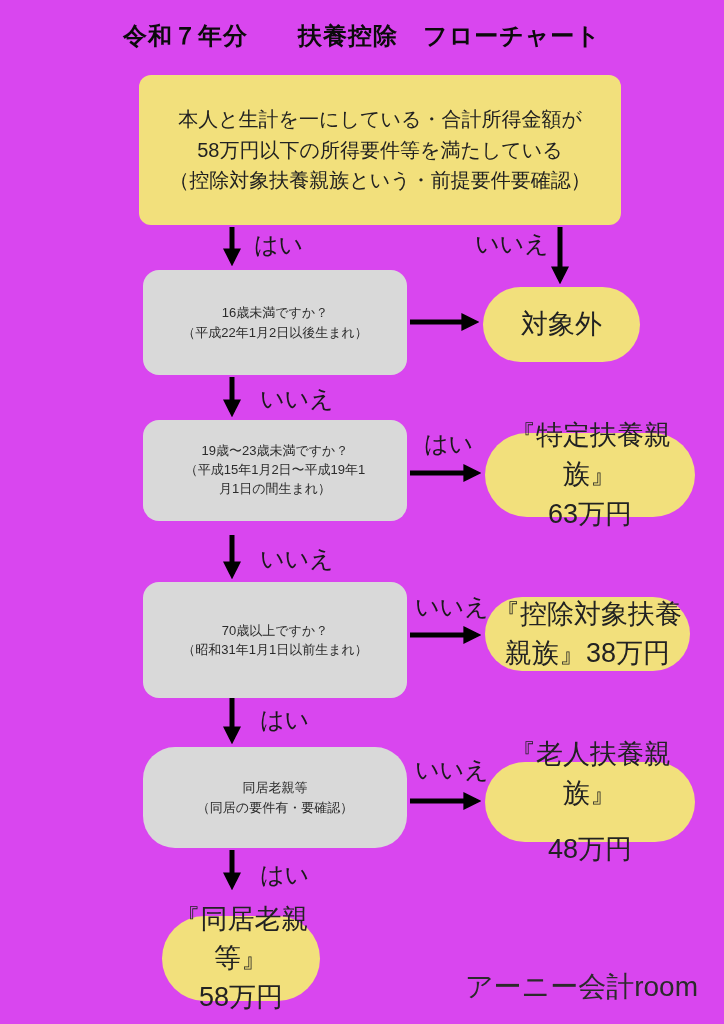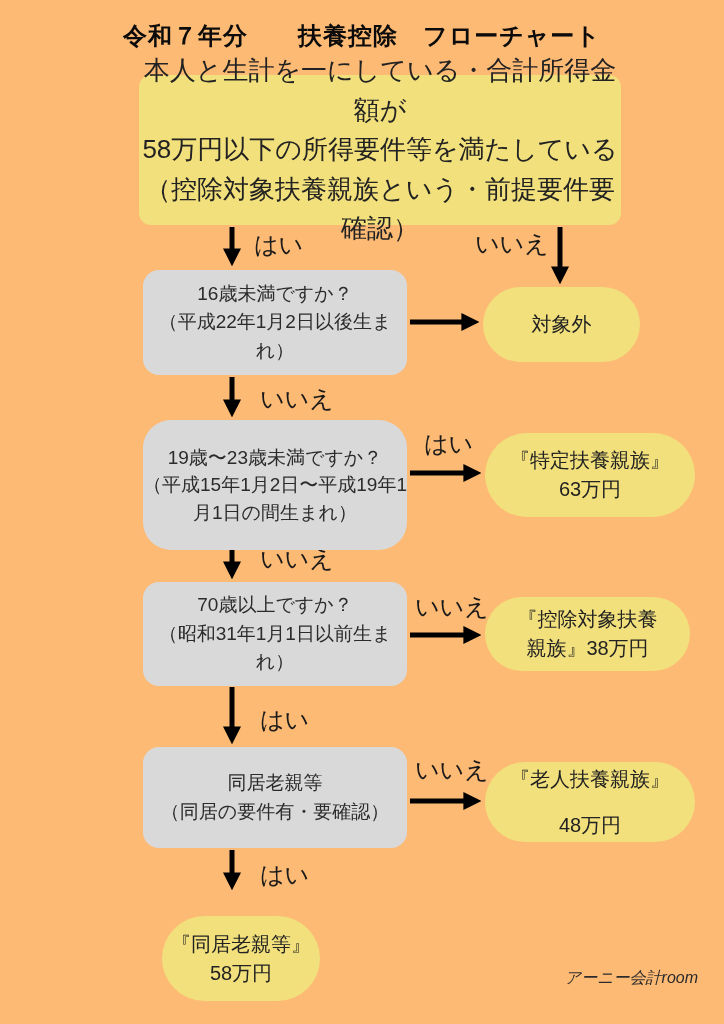--- a/index.html
+++ b/index.html
@@ -11,21 +11,21 @@
   * { margin: 0; padding: 0; box-sizing: border-box; }
   html, body { background: #ffffff; }
   body {
     font-family: "Liberation Sans", "DejaVu Sans", sans-serif;
     color: var(--ink);
   }
   .canvas {
     position: relative;
     width: 724px;
     height: 1024px;
-    background: #fdba74;
+    background: #d946ef;
     overflow: hidden;
   }
   .title {
     position: absolute;
     left: 0; top: 20px;
     width: 100%;
     text-align: center;
     font-size: 24px;
     font-weight: 800;
     letter-spacing: 1px;
@@ -38,41 +38,41 @@
     align-items: center;
     justify-content: center;
     text-align: center;
   }
   .node span { display: block; }
   .start-box {
     left: 139px; top: 75px;
     width: 482px; height: 150px;
     background: var(--yellow);
     border-radius: 12px;
-    font-size: 26px;
+    font-size: 20px;
     line-height: 1.52;
     color: #222;
   }
   .q-box {
     background: var(--gray);
     border-radius: 16px;
-    font-size: 19px;
+    font-size: 13px;
     line-height: 1.5;
     color: #2b2b2b;
     left: 143px;
     width: 264px;
   }
   .q1 { top: 270px; height: 105px; }
-  .q2 { top: 420px; height: 130px; line-height: 1.45; border-radius: 28px; }
-  .q3 { top: 582px; height: 104px; }
-  .q4 { top: 747px; height: 101px; }
+  .q2 { top: 420px; height: 101px; line-height: 1.45; }
+  .q3 { top: 582px; height: 116px; }
+  .q4 { top: 747px; height: 101px; border-radius: 32px; }
   .pill {
     background: var(--yellow);
     border-radius: 999px;
-    font-size: 20px;
+    font-size: 27px;
     line-height: 1.45;
     color: #222;
   }
   .r1 { left: 483px; top: 287px; width: 157px; height: 75px; }
   .r2 { left: 485px; top: 433px; width: 210px; height: 84px; }
   .r3 { left: 485px; top: 597px; width: 205px; height: 74px; }
   .r4 { left: 485px; top: 762px; width: 210px; height: 80px; gap: 17px; }
   .r5 { left: 162px; top: 916px; width: 158px; height: 85px; }
   .edge-label {
     position: absolute;
@@ -91,23 +91,22 @@
   .lbl-q4-yes    { left: 260px; top: 859px; }
   .arrows {
     position: absolute;
     left: 0; top: 0;
     width: 724px; height: 1024px;
     pointer-events: none;
   }
   .footer {
     position: absolute;
     right: 26px; top: 968px;
-    font-size: 16px;
+    font-size: 28px;
     color: #2b2b2b;
-    font-style: italic;
   }
 </style>
 </head>
 <body>
 
 <div class="canvas">
 
   <h1 class="title">令和７年分　　扶養控除　フローチャート</h1>
 
   <svg class="arrows" viewBox="0 0 724 1024" aria-hidden="true">

